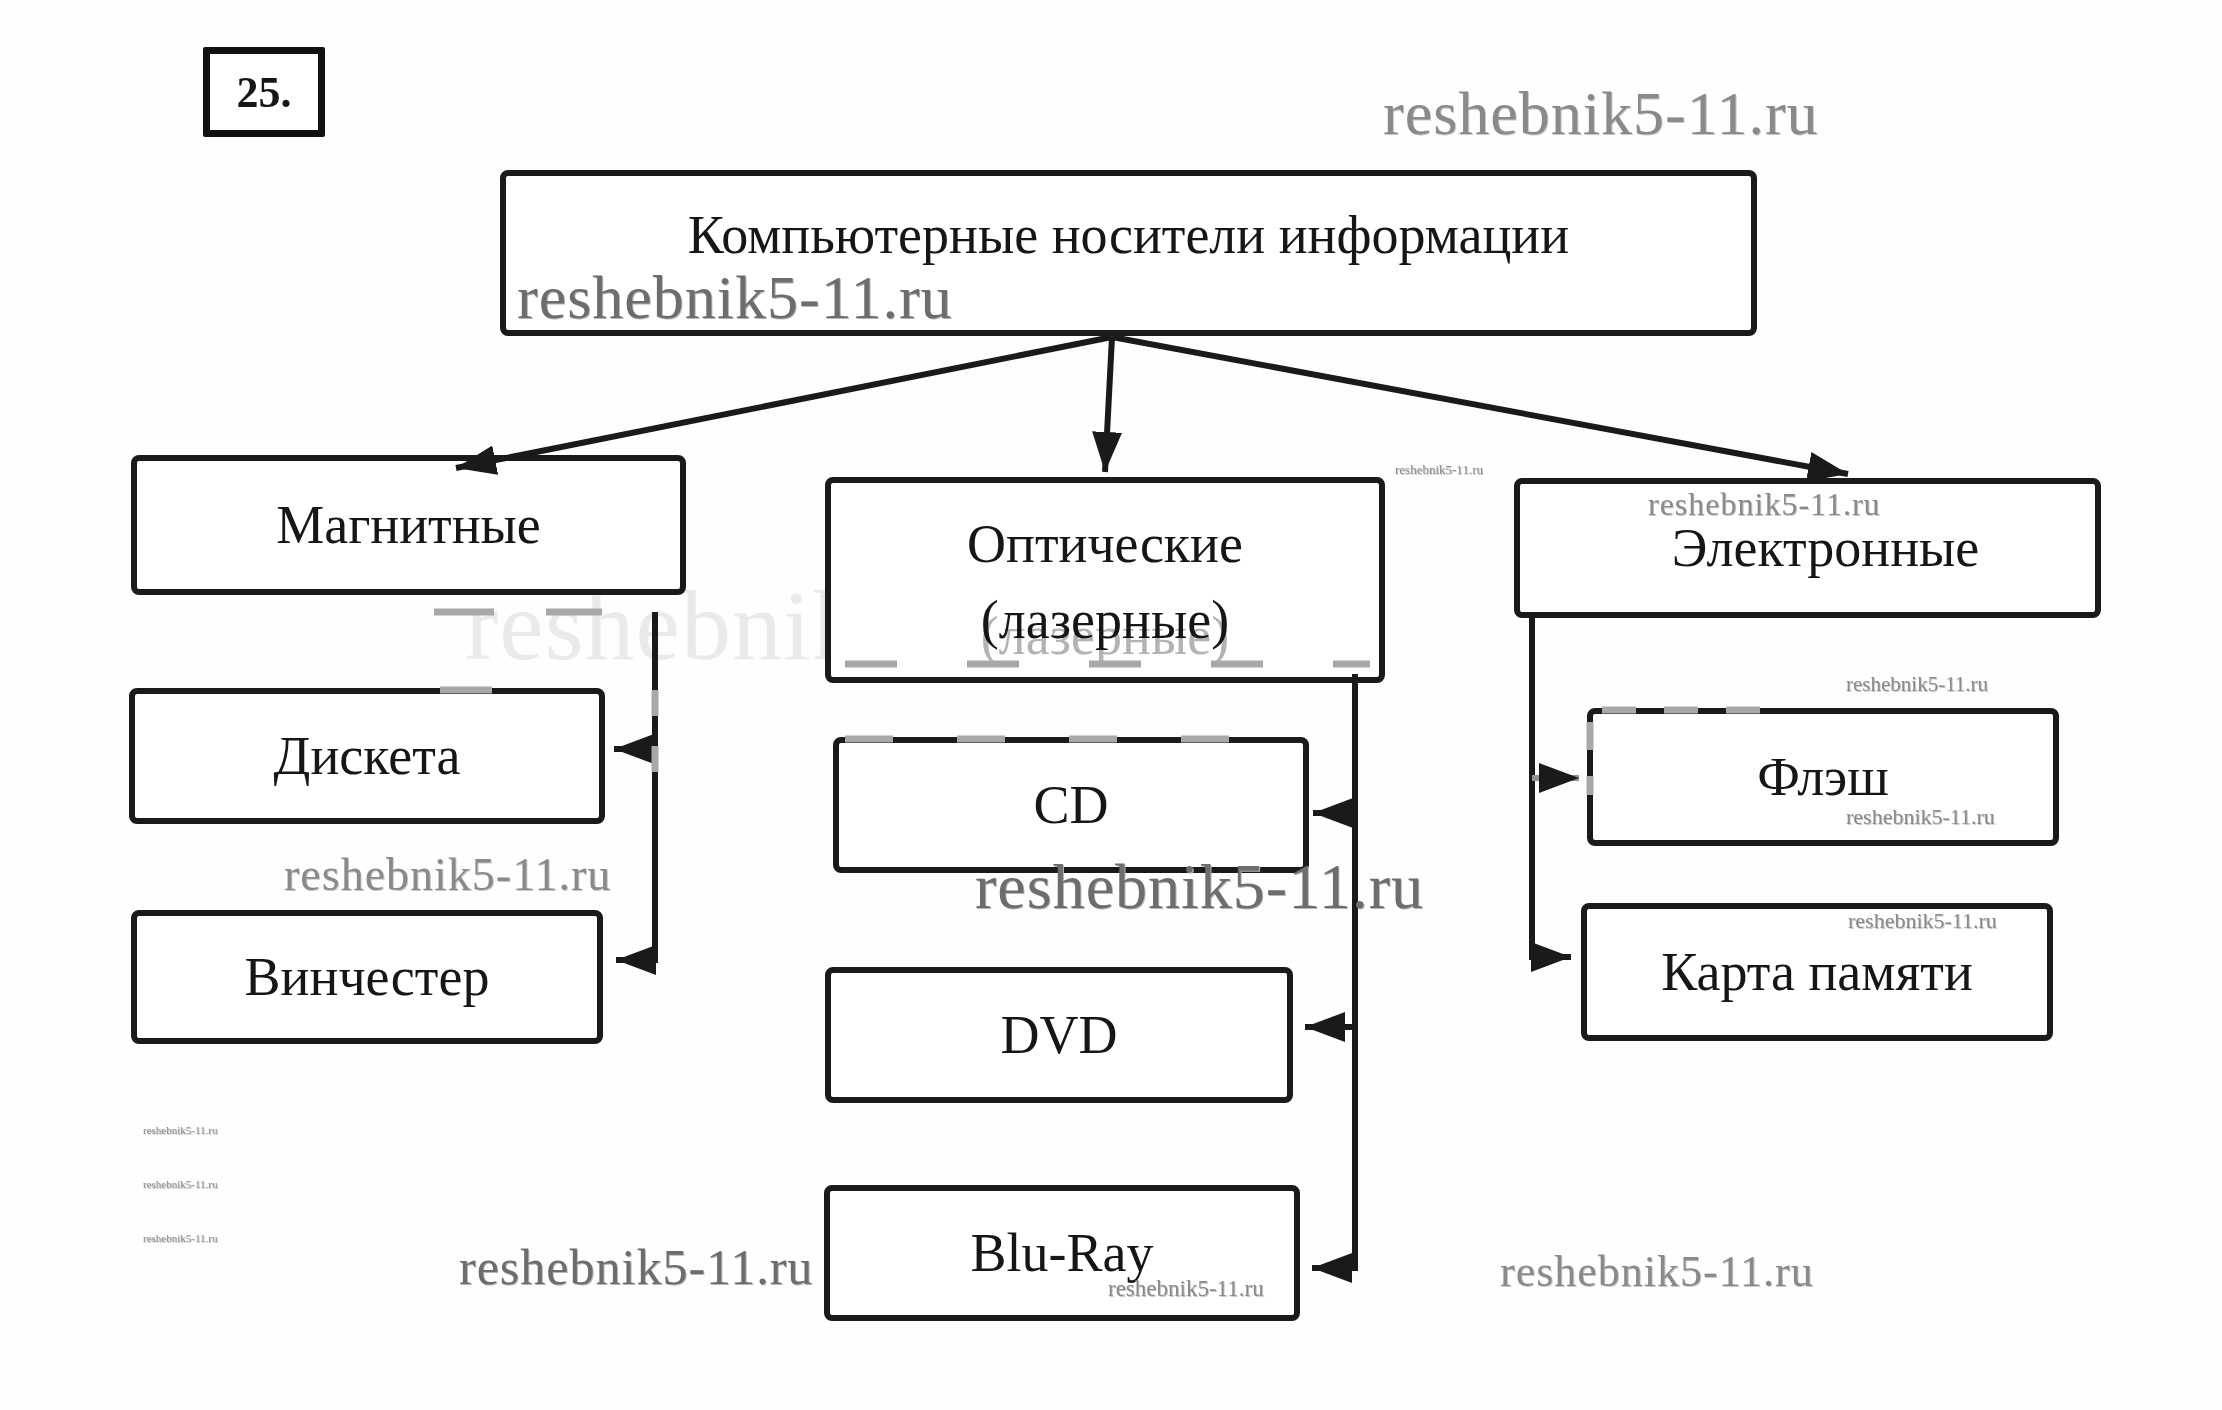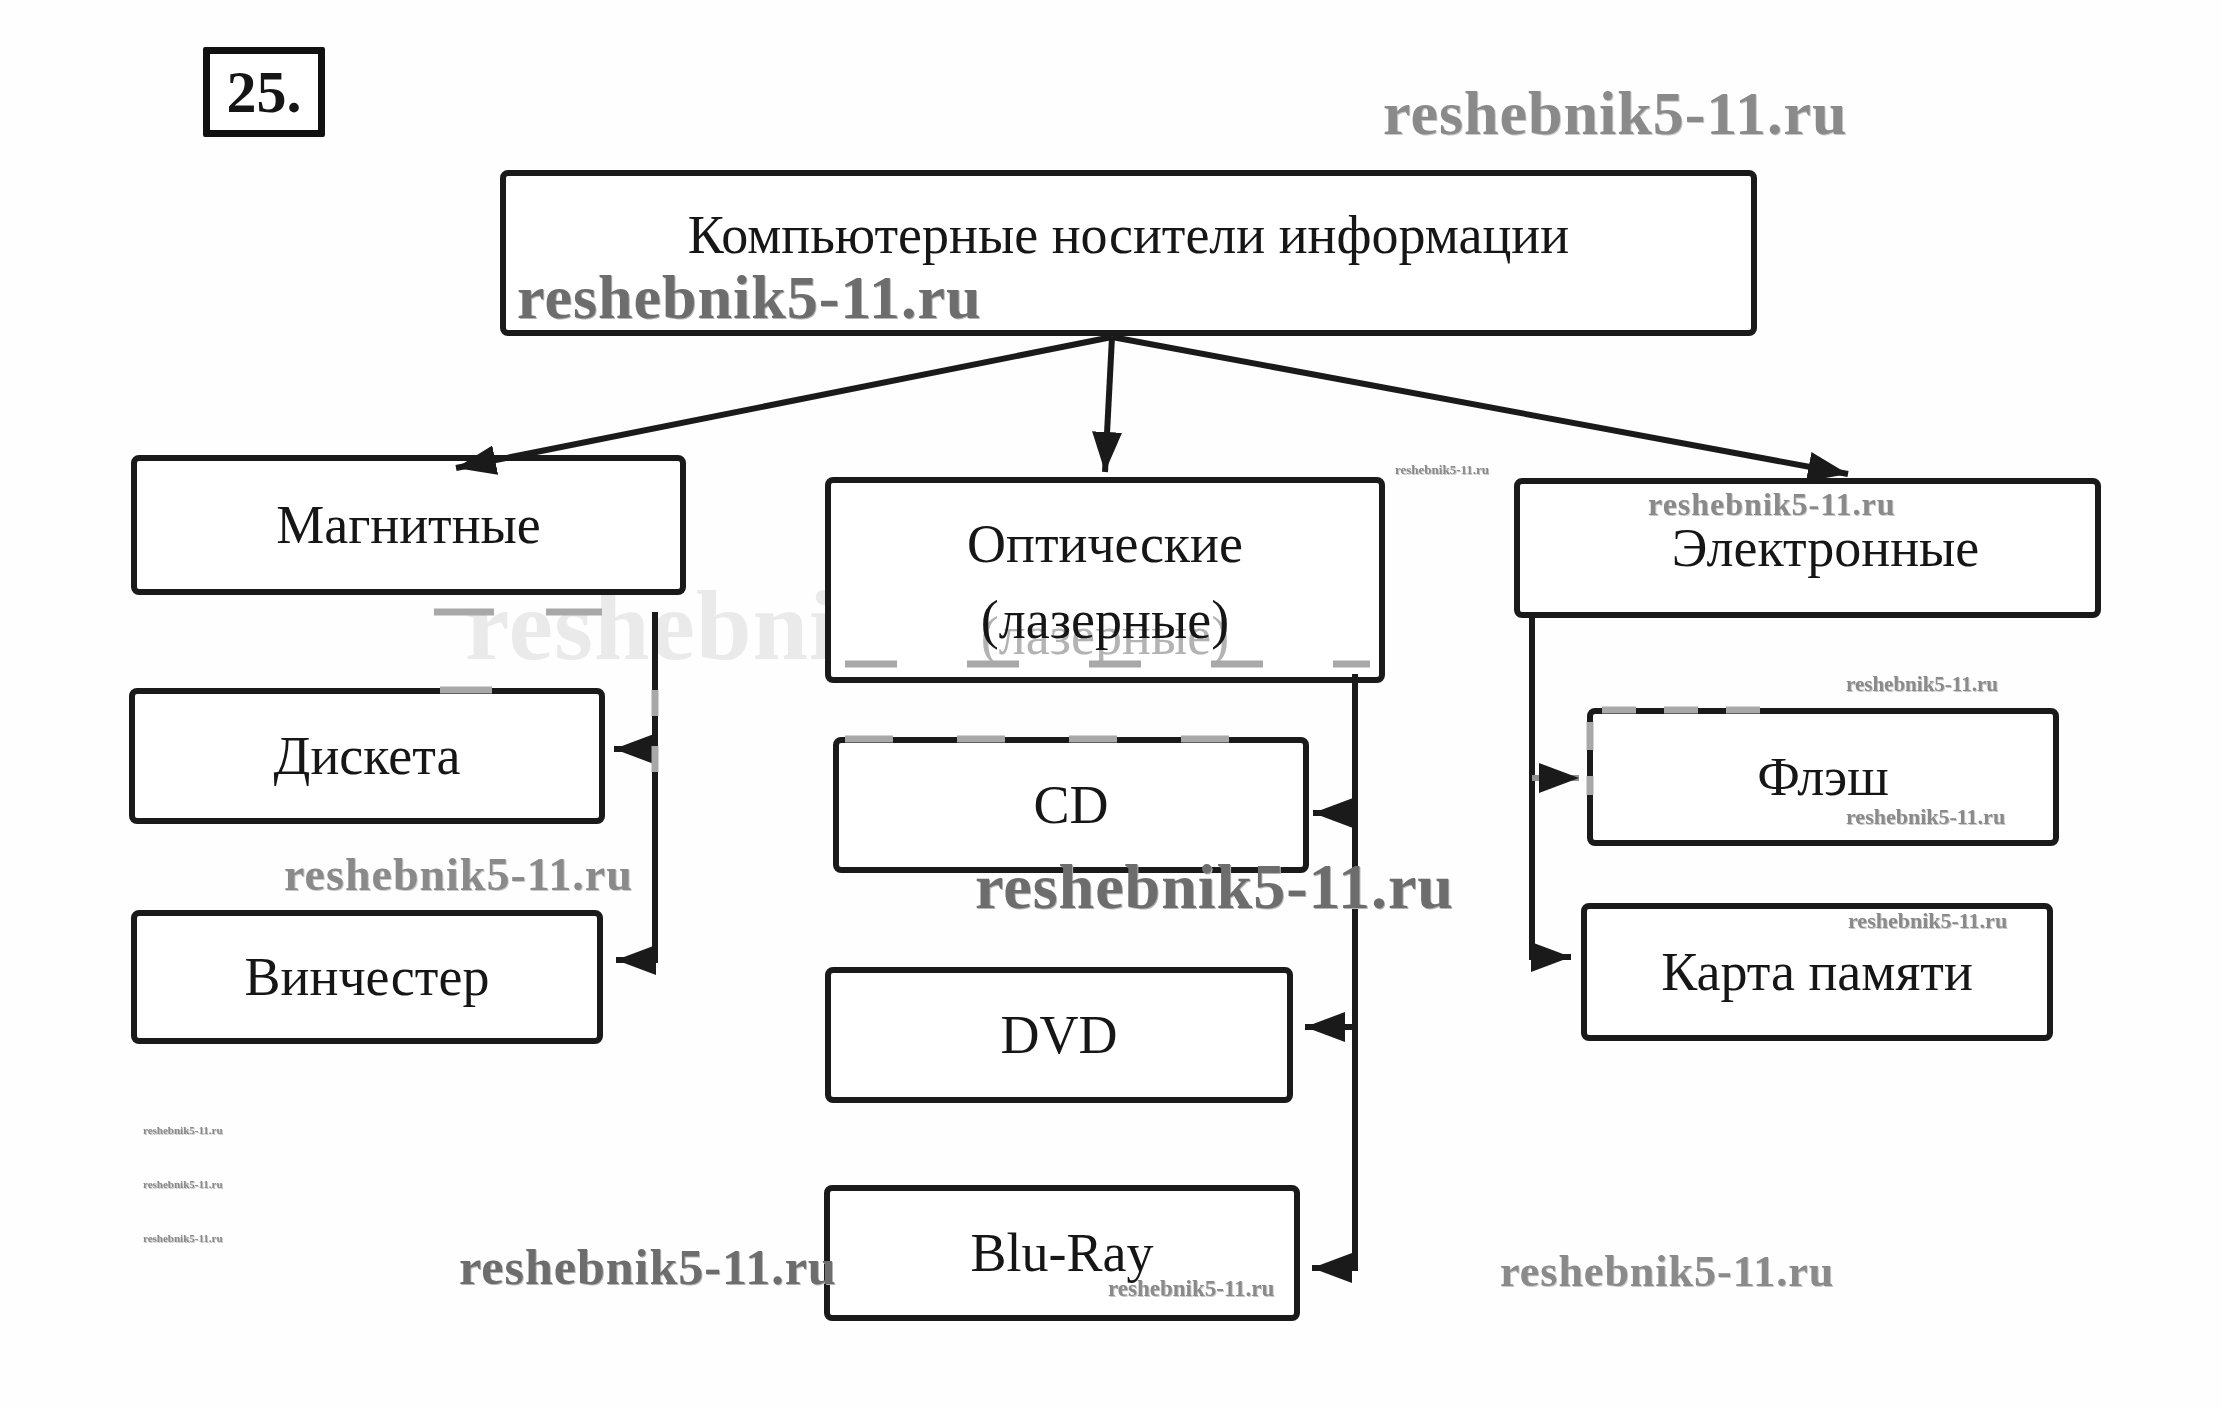--- a/index.html
+++ b/index.html
@@ -10,21 +10,21 @@
   
   .node{
     position:absolute;background:#ffffff;border:6px solid #1a1a1a;border-radius:8px;
     display:flex;align-items:center;justify-content:center;z-index:2;font-size:54px;
     line-height:1.15;text-align:center;
   }
   .node-label{white-space:nowrap;}
   #num-box{
     position:absolute;left:203px;top:47px;width:108px;height:76px;background:#fff;
     border:7px solid #111;border-radius:2px;display:flex;align-items:center;justify-content:center;
-    font-size:60px;font-weight:bold;z-index:2;
+    font-size:44px;font-weight:bold;z-index:2;
   }
   #root-box{left:500px;top:170px;width:1245px;height:154px;align-items:flex-start;}
   #root-box .root-title{margin-top:28px;font-size:54px;}
   #box-magnetic{left:131px;top:455px;width:543px;height:128px;}
   #box-optical{left:825px;top:477px;width:548px;height:190px;flex-direction:column;gap:14px;padding-top:4px;}
   #box-electronic{left:1514px;top:478px;width:539px;height:128px;padding-left:36px;}
   #box-disketa{left:129px;top:688px;width:464px;height:124px;}
   #box-vinchester{left:131px;top:910px;width:460px;height:122px;}
   #box-cd{left:825px;top:737px;width:464px;height:124px;margin-left:8px;}
   #box-dvd{left:825px;top:967px;width:456px;height:124px;}
@@ -32,21 +32,21 @@
   #box-flash{left:1587px;top:708px;width:460px;height:126px;}
   #box-memcard{left:1581px;top:903px;width:460px;height:126px;}
   .l2wrap{position:relative;}
   .echo{
     position:absolute;left:50%;top:16px;transform:translateX(-50%);
     color:#b3b3b3;white-space:nowrap;z-index:1;
   }
   .l2{position:relative;z-index:2;}
   
   .wm{
-    position:absolute;font-weight:bold;color:#8a8a8a;white-space:nowrap;z-index:4;
+    position:absolute;font-weight:normal;color:#8a8a8a;white-space:nowrap;z-index:4;
     letter-spacing:1px;text-shadow:1px 1px 0 #c9c9c9;
   }
   .wm-dark{color:#6d6d6d;text-shadow:1px 1px 0 #b5b5b5;}
   .wm-ghost{z-index:1;opacity:.14;color:#777;text-shadow:none;}
   .connectors{position:absolute;left:0;top:0;z-index:3;}
   .c{stroke:#1a1a1a;stroke-width:6;fill:none;}
   .cgrey{stroke:#929292;stroke-width:6;fill:none;}
   .gd{stroke:#a8a8a8;stroke-width:7;fill:none;}
 </style>
 </head>

